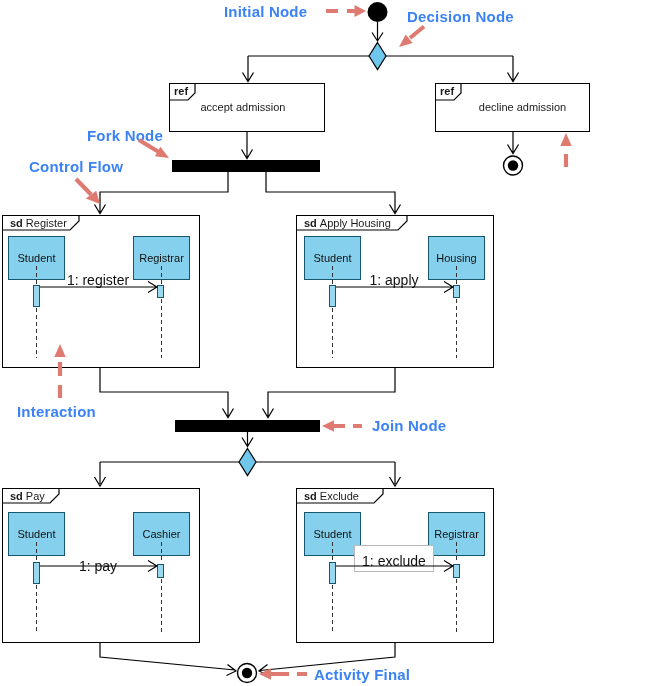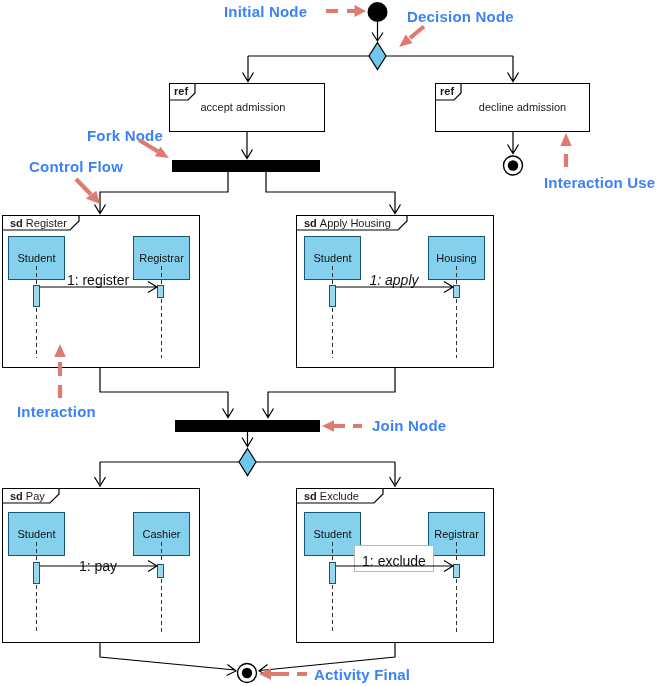--- a/index.html
+++ b/index.html
@@ -47,21 +47,21 @@
   <div class="activation" style="left:33px;top:285px;height:22px;"></div>
   <div class="activation" style="left:157px;top:285px;height:13px;"></div>
   <div class="msg" style="left:40px;top:272px;"><span class="msg-text">1: register</span></div>
 
   <div class="uml-box" style="left:296px;top:215px;width:198px;height:153px;"></div>
   <span class="tab-text" style="left:304px;top:217px;"><span class="tab-bold">sd</span><span class="tab-name">Apply Housing</span></span>
   <div class="lifehead" style="left:304px;top:236px;">Student</div>
   <div class="lifehead" style="left:428px;top:236px;">Housing</div>
   <div class="activation" style="left:329px;top:285px;height:22px;"></div>
   <div class="activation" style="left:453px;top:285px;height:13px;"></div>
-  <div class="msg" style="left:336px;top:272px;font-style:italic;"><span class="msg-text">1: apply</span></div>
+  <div class="msg" style="left:336px;top:272px;"><span class="msg-text">1: apply</span></div>
 
   <div class="uml-box" style="left:2px;top:488px;width:198px;height:155px;"></div>
   <span class="tab-text" style="left:10px;top:490px;"><span class="tab-bold">sd</span><span class="tab-name">Pay</span></span>
   <div class="lifehead" style="left:8px;top:512px;">Student</div>
   <div class="lifehead" style="left:133px;top:512px;">Cashier</div>
   <div class="activation" style="left:33px;top:562px;height:22px;"></div>
   <div class="activation" style="left:157px;top:564px;height:14px;"></div>
   <div class="msg" style="left:40px;top:558px;"><span class="msg-text">1: pay</span></div>
 
   <div class="uml-box" style="left:296px;top:488px;width:198px;height:155px;"></div>
@@ -69,21 +69,20 @@
   <div class="lifehead" style="left:304px;top:512px;">Student</div>
   <div class="lifehead" style="left:428px;top:512px;">Registrar</div>
   <div class="activation" style="left:329px;top:562px;height:22px;"></div>
   <div class="activation" style="left:453px;top:564px;height:14px;"></div>
   <div class="msg" style="left:336px;top:545px;"><span class="boxed">1: exclude</span></div>
 
   <div class="anno" style="left:224px;top:3px;">Initial Node</div>
   <div class="anno" style="left:407px;top:8px;">Decision Node</div>
   <div class="anno" style="left:87px;top:127px;">Fork Node</div>
   <div class="anno" style="left:29px;top:158px;">Control Flow</div>
-  <div class="anno" style="left:544px;top:174px;">Interaction Use</div>
   <div class="anno" style="left:17px;top:403px;">Interaction</div>
   <div class="anno" style="left:372px;top:417px;">Join Node</div>
   <div class="anno" style="left:314px;top:666px;">Activity Final</div>
 
   <svg id="shapes" width="661" height="686" viewBox="0 0 661 686">
 
     <g stroke="#000" stroke-width="1.2" fill="none">
       <path d="M377.5 22 V40"></path>
       <path d="M372 32.5 L377.5 41 L383 32.5"></path>
       <path d="M248 56 H513"></path>

